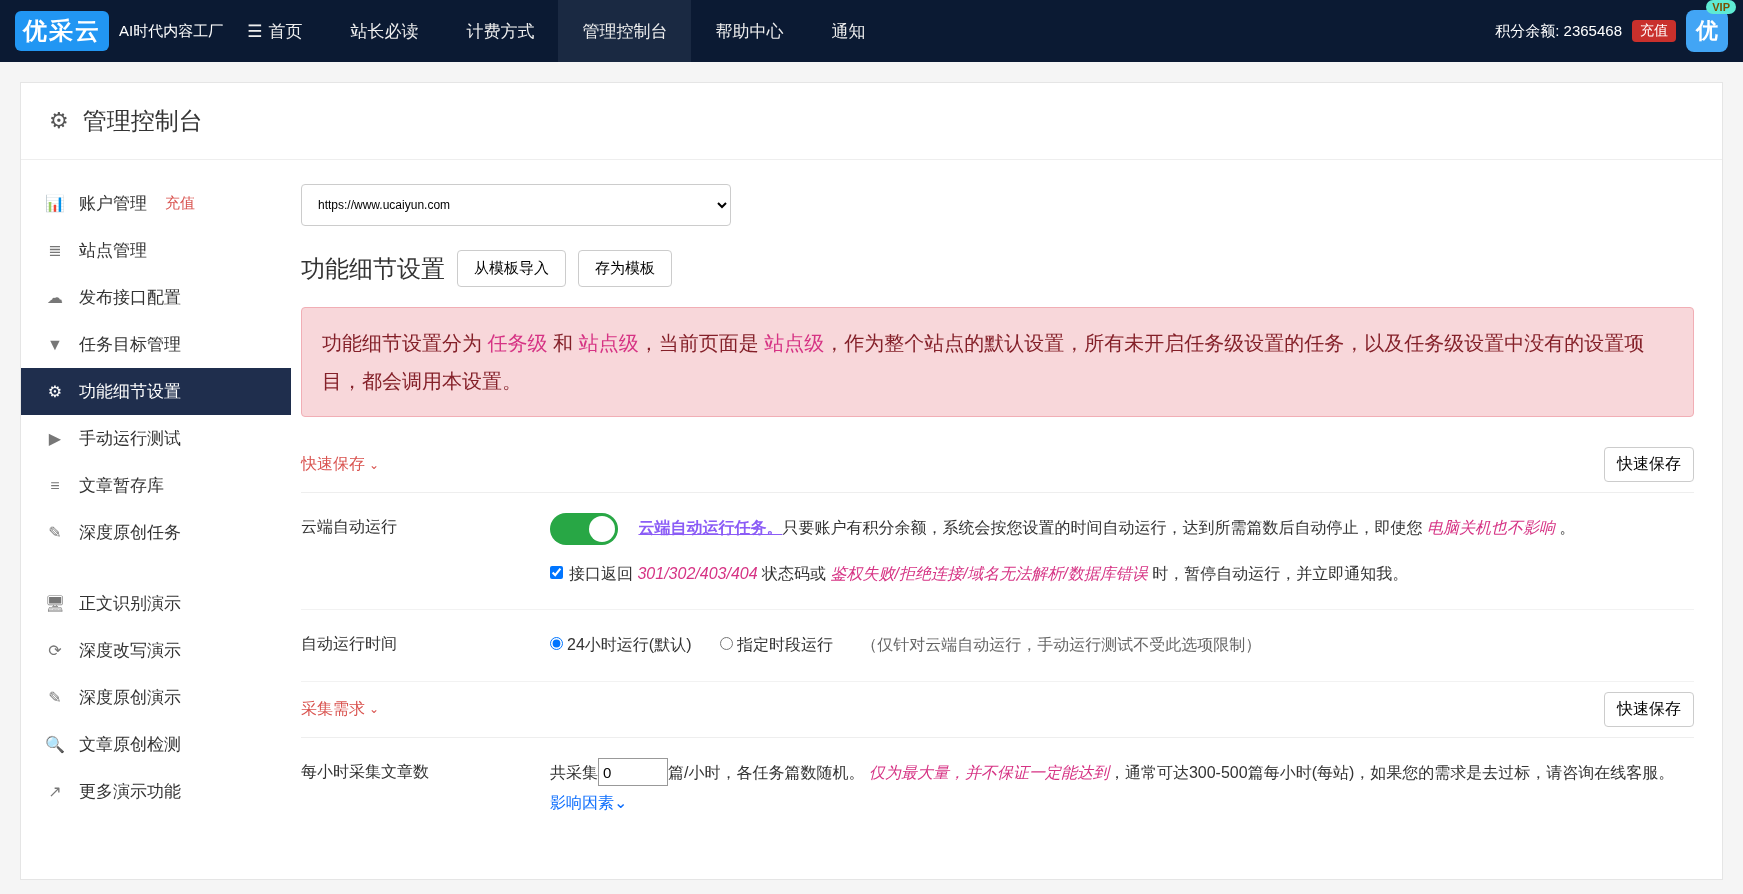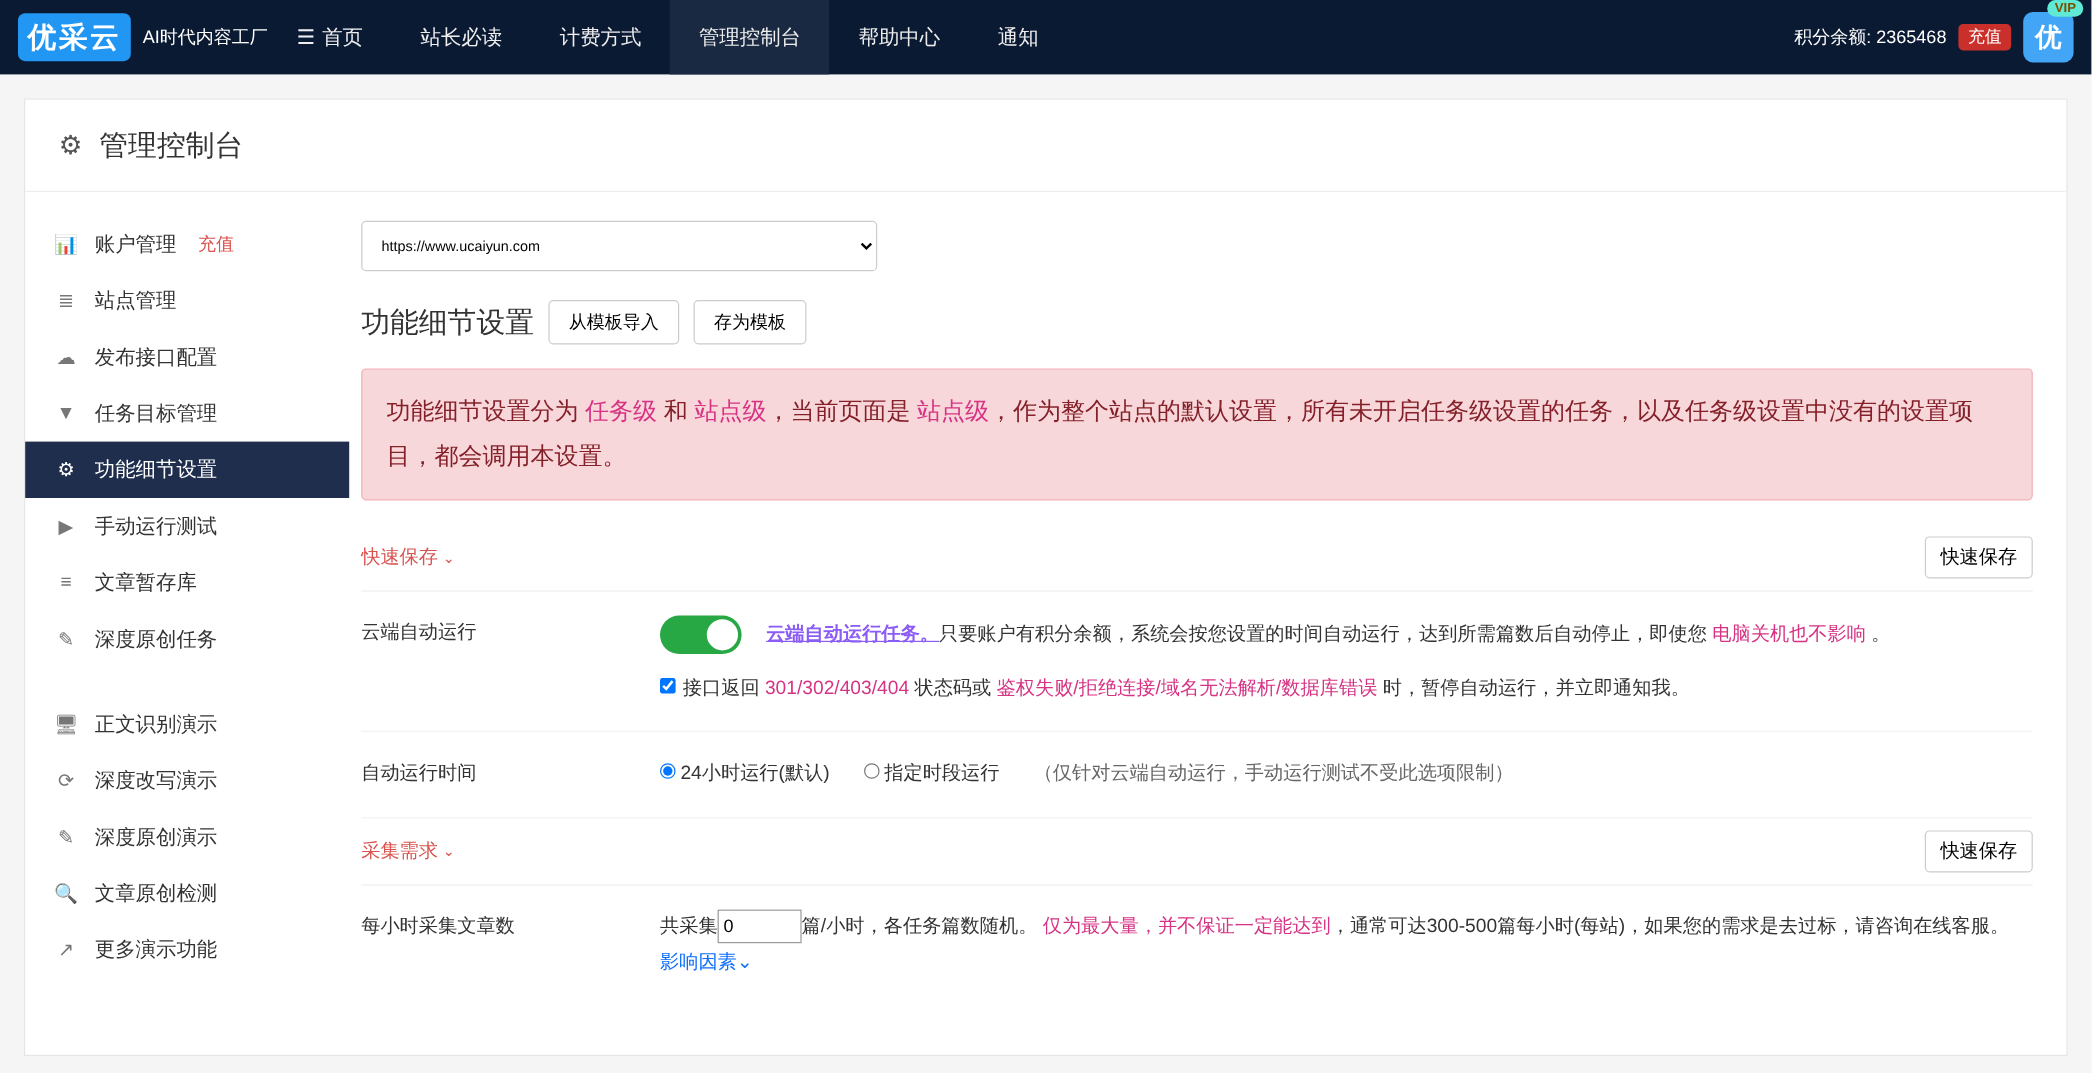--- a/index.html
+++ b/index.html
@@ -48,21 +48,21 @@
 .chev { font-size: 12px; }
 .quick-save { border: 1px solid #ccc; background: #fff; padding: 6px 12px; border-radius: 4px; font-size: 16px; cursor: pointer; }
 
 .form-row { display: flex; padding: 20px 0; border-bottom: 1px solid #f2f2f2; gap: 39px; }
 .form-label { width: 210px; font-size: 16px; color: #333; padding-top: 4px; }
 .form-body { flex: 1; font-size: 16px; line-height: 1.9; }
 
 .switch { width: 68px; height: 32px; background: #28a745; border-radius: 20px; position: relative; display: inline-block; vertical-align: middle; margin-right: 16px; }
 .switch::after { content: ""; position: absolute; right: 3px; top: 3px; width: 26px; height: 26px; background: #fff; border-radius: 50%; }
 .green-bold { color: #8b5cf6; font-weight: bold; text-decoration: underline; }
-.pink-text { color: #d63384; }
+.pink-text { color: #d63384; font-style: italic; }
 .checkbox-row { margin-top: 14px; }
 .checkbox-row input { margin-right: 6px; }
 
 .radio-row input { margin-right: 4px; }
 .radio-row label { margin-right: 24px; }
 .gray { color: #666; }
 
 .inline-input { width: 70px; height: 28px; border: 1px solid #999; padding: 0 4px; font-size: 15px; }
 .blue-link { color: #0d6efd; cursor: pointer; }
 </style>

